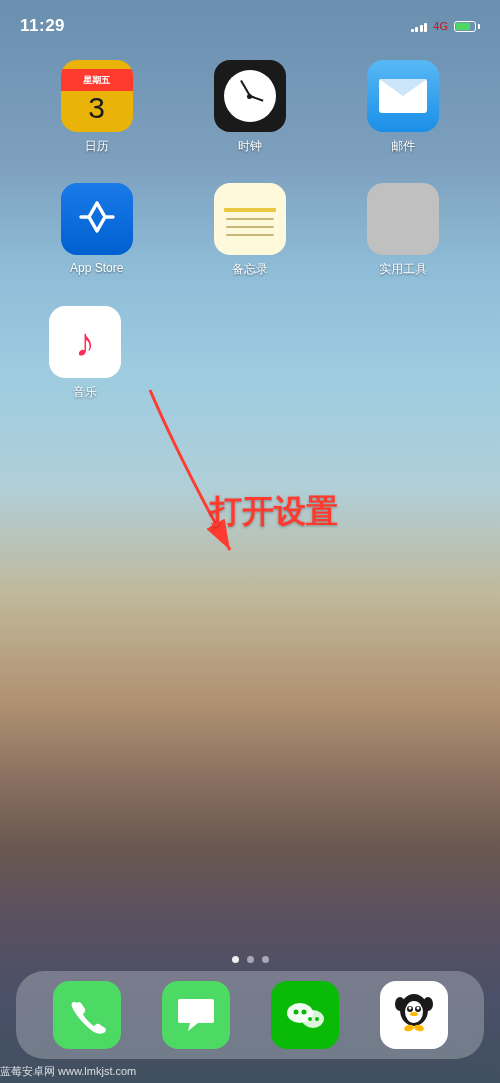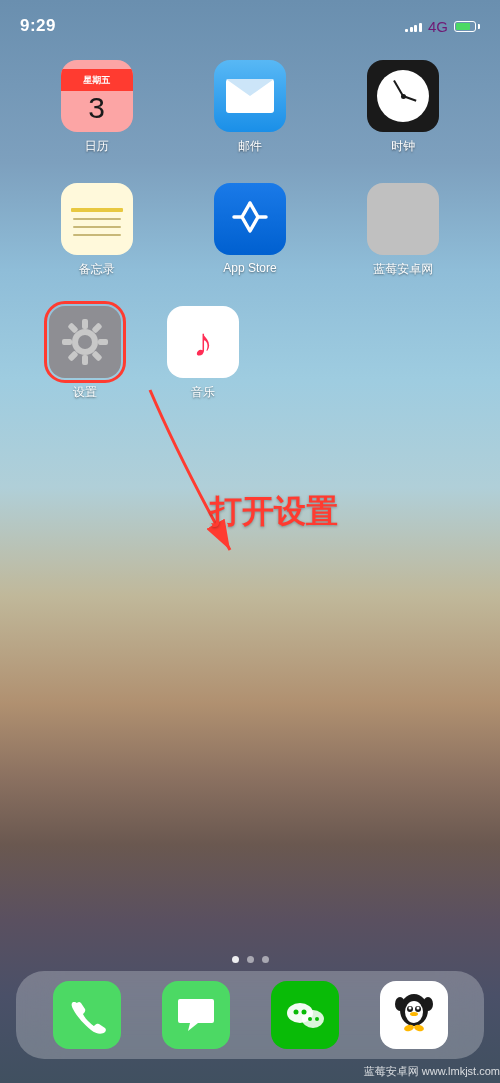--- a/index.html
+++ b/index.html
@@ -66,22 +66,22 @@
       height: 12px;
     }
 
     .signal-bar {
       background: white;
       width: 3px;
       border-radius: 1px;
     }
 
     .network-label {
-      color: #701a75;
-      font-size: 15px;
+      color: #b91c1c;
+      font-size: 11px;
       font-weight: 500;
     }
 
     .battery {
       display: flex;
       align-items: center;
       gap: 2px;
     }
 
     .battery-body {
@@ -147,21 +147,21 @@
 
     .app-label {
       color: white;
       font-size: 12px;
       text-align: center;
       text-shadow: 0 1px 2px rgba(0,0,0,0.5);
     }
 
     
     .icon-calendar {
-      background: #fca5a5;
+      background: #eab308;
       flex-direction: column;
     }
 
     .calendar-header {
       width: 100%;
       background: #FF3B30;
       height: 22px;
       display: flex;
       align-items: center;
       justify-content: center;
@@ -464,21 +464,21 @@
     .icon-qq {
       background: white;
     }
 
     
     .watermark {
       position: absolute;
       bottom: 4px;
       right: 0;
       left: 0;
-      text-align: right;
+      text-align: left;
       color: rgba(255,255,255,0.8);
       font-size: 11px;
       z-index: 30;
     }
 
     
     .arrow-svg {
       position: absolute;
       z-index: 20;
     }
@@ -488,21 +488,21 @@
       width: 58px;
       height: 58px;
     }
   </style>
 </head>
 <body>
 
 <div class="wallpaper"></div>
 
 <div class="status-bar">
-  <span class="status-time">9:29</span>
+  <span class="status-time">11:29</span>
   <div class="status-icons">
     <div class="signal-bars">
       <div class="signal-bar" style="height:3px"></div>
       <div class="signal-bar" style="height:5px"></div>
       <div class="signal-bar" style="height:7px"></div>
       <div class="signal-bar" style="height:9px"></div>
     </div>
     <span class="network-label">4G</span>
     <div class="battery">
       <div class="battery-body">
@@ -520,93 +520,75 @@
       <div class="app-icon icon-calendar">
         <div class="calendar-header">
           <span class="calendar-header-text">星期五</span>
         </div>
         <span class="calendar-date">3</span>
       </div>
       <span class="app-label">日历</span>
     </div>
 
     <div class="app-item">
-      <div class="app-icon icon-mail">
-        <div class="mail-envelope"></div>
-      </div>
-      <span class="app-label">邮件</span>
-    </div>
-
-    <div class="app-item">
       <div class="app-icon icon-clock">
         <div class="clock-face">
           <div class="clock-dot"></div>
         </div>
       </div>
       <span class="app-label">时钟</span>
     </div>
 
+    <div class="app-item">
+      <div class="app-icon icon-mail">
+        <div class="mail-envelope"></div>
+      </div>
+      <span class="app-label">邮件</span>
+    </div>
+
   </div>
 
   <div class="app-row">
+    <div class="app-item">
+      <div class="app-icon icon-appstore">
+        <svg width="44" height="44" viewBox="0 0 44 44">
+          <path d="M22 6 L30 20 L38 20 M22 6 L14 20 L6 20 M14 20 L22 34 L30 20" stroke="white" stroke-width="3.5" fill="none" stroke-linecap="round" stroke-linejoin="round"></path>
+        </svg>
+      </div>
+      <span class="app-label">App Store</span>
+    </div>
+
     <div class="app-item">
       <div class="app-icon icon-notes">
         <div class="notes-line" style="background:#e8c840; width:52px; height:4px; margin-top:8px;"></div>
         <div class="notes-line"></div>
         <div class="notes-line"></div>
         <div class="notes-line"></div>
       </div>
       <span class="app-label">备忘录</span>
-    </div>
-
-    <div class="app-item">
-      <div class="app-icon icon-appstore">
-        <svg width="44" height="44" viewBox="0 0 44 44">
-          <path d="M22 6 L30 20 L38 20 M22 6 L14 20 L6 20 M14 20 L22 34 L30 20" stroke="white" stroke-width="3.5" fill="none" stroke-linecap="round" stroke-linejoin="round"></path>
-        </svg>
-      </div>
-      <span class="app-label">App Store</span>
     </div>
 
     <div class="app-item">
       <div class="app-icon" style="background:#c0c0c0; display:grid; grid-template-columns: repeat(3,1fr); gap:3px; padding:8px;">
         <div style="background:#FF3B30; border-radius:4px;"></div>
         <div style="background:#FF9500; border-radius:4px;"></div>
         <div style="background:#FFCC00; border-radius:4px;"></div>
         <div style="background:#4CD964; border-radius:4px;"></div>
         <div style="background:#5AC8FA; border-radius:4px;"></div>
         <div style="background:#007AFF; border-radius:4px;"></div>
         <div style="background:#5856D6; border-radius:4px;"></div>
         <div style="background:#FF2D55; border-radius:4px;"></div>
         <div style="background:#8E8E93; border-radius:4px;"></div>
       </div>
-      <span class="app-label">蓝莓安卓网</span>
+      <span class="app-label">实用工具</span>
     </div>
 
   </div>
 
   <div class="app-row" style="justify-content: flex-start; padding-left: 20px; gap: 28px;">
-    <div class="app-item highlighted">
-      <div class="app-icon icon-settings" style="outline: 3px solid #FF3B30; outline-offset: 2px;">
-        <svg class="gear-svg" viewBox="0 0 58 58">
-          <circle cx="29" cy="29" r="13" fill="#c8c8c8"></circle>
-          <circle cx="29" cy="29" r="7" fill="#8e8e93"></circle>
-
-          <rect x="26" y="6" width="6" height="10" rx="2" fill="#c8c8c8"></rect>
-          <rect x="26" y="42" width="6" height="10" rx="2" fill="#c8c8c8"></rect>
-          <rect x="6" y="26" width="10" height="6" rx="2" fill="#c8c8c8"></rect>
-          <rect x="42" y="26" width="10" height="6" rx="2" fill="#c8c8c8"></rect>
-          <rect x="12" y="12" width="10" height="6" rx="2" fill="#c8c8c8" transform="rotate(45 17 15)"></rect>
-          <rect x="36" y="12" width="10" height="6" rx="2" fill="#c8c8c8" transform="rotate(-45 41 15)"></rect>
-          <rect x="12" y="40" width="10" height="6" rx="2" fill="#c8c8c8" transform="rotate(-45 17 43)"></rect>
-          <rect x="36" y="40" width="10" height="6" rx="2" fill="#c8c8c8" transform="rotate(45 41 43)"></rect>
-        </svg>
-      </div>
-      <span class="app-label">设置</span>
-    </div>
 
     <div class="app-item">
       <div class="app-icon icon-music">
         <span class="music-note">♪</span>
       </div>
       <span class="app-label">音乐</span>
     </div>
   </div>
 
 </div>

